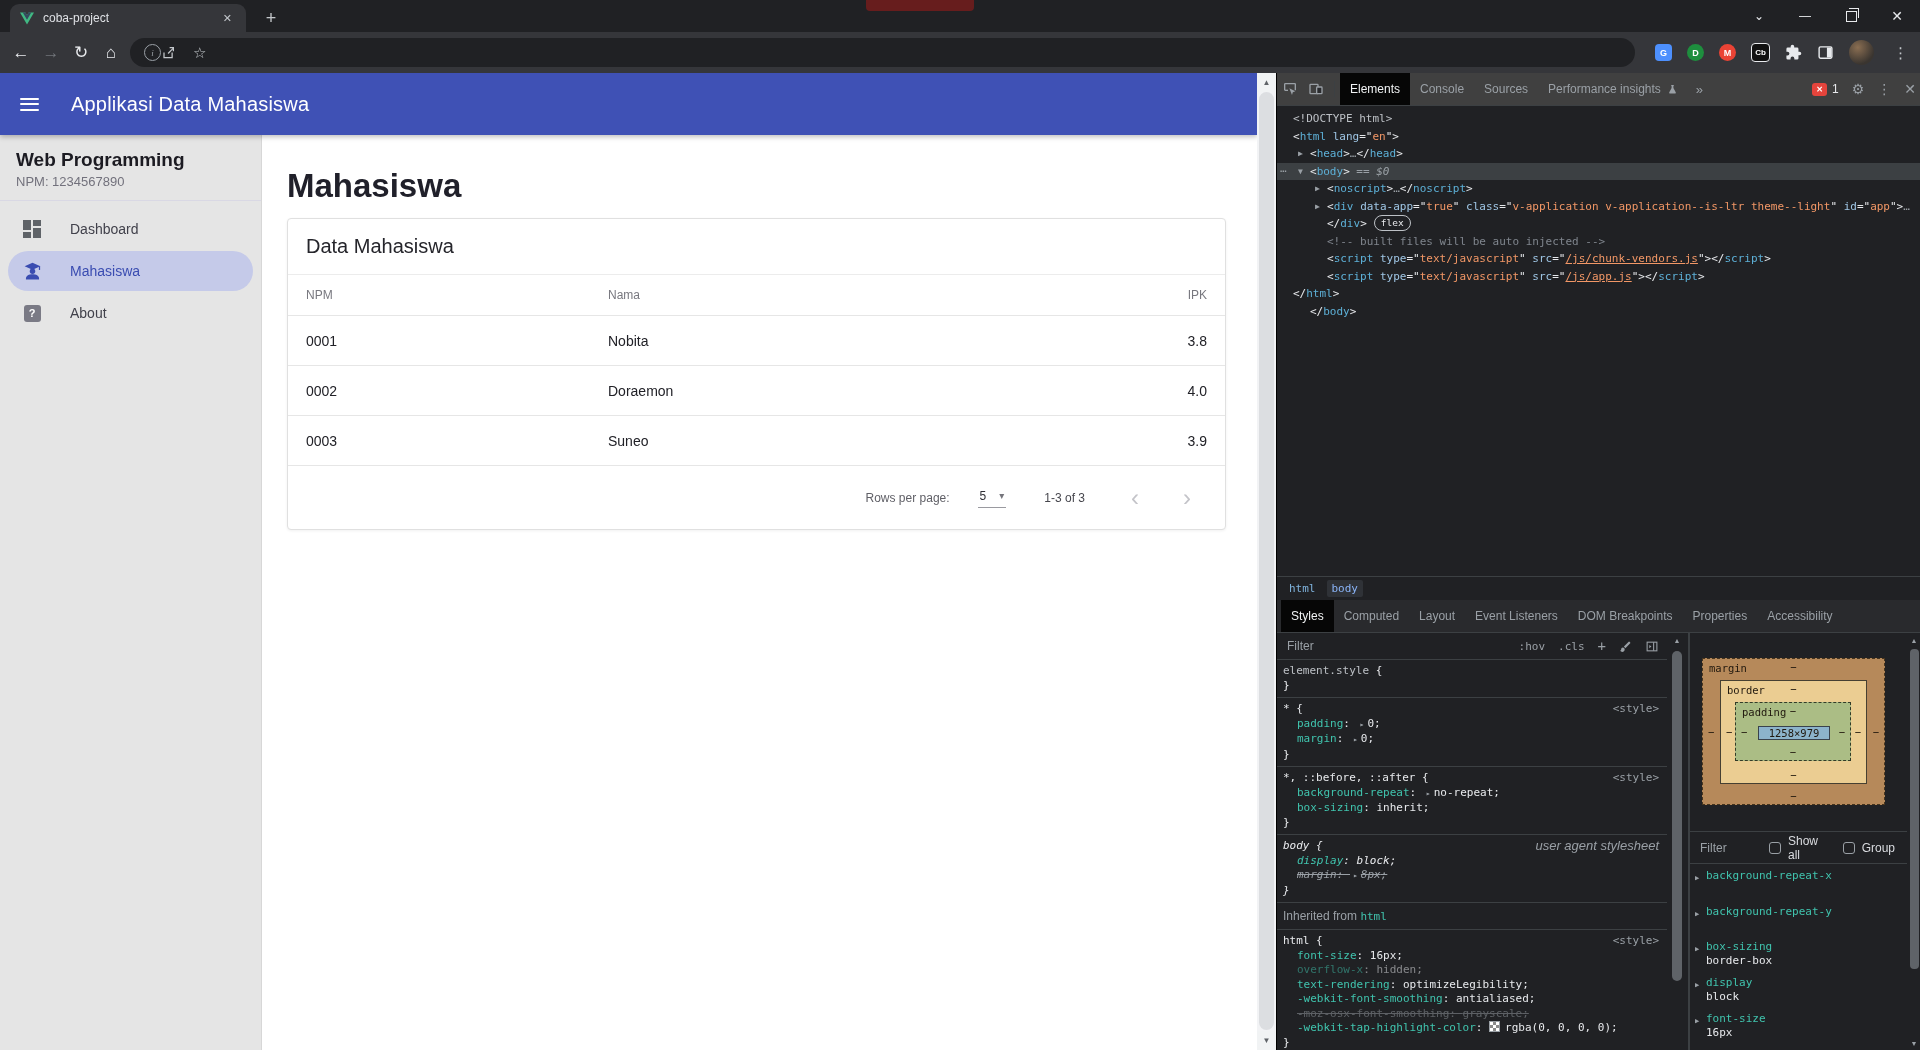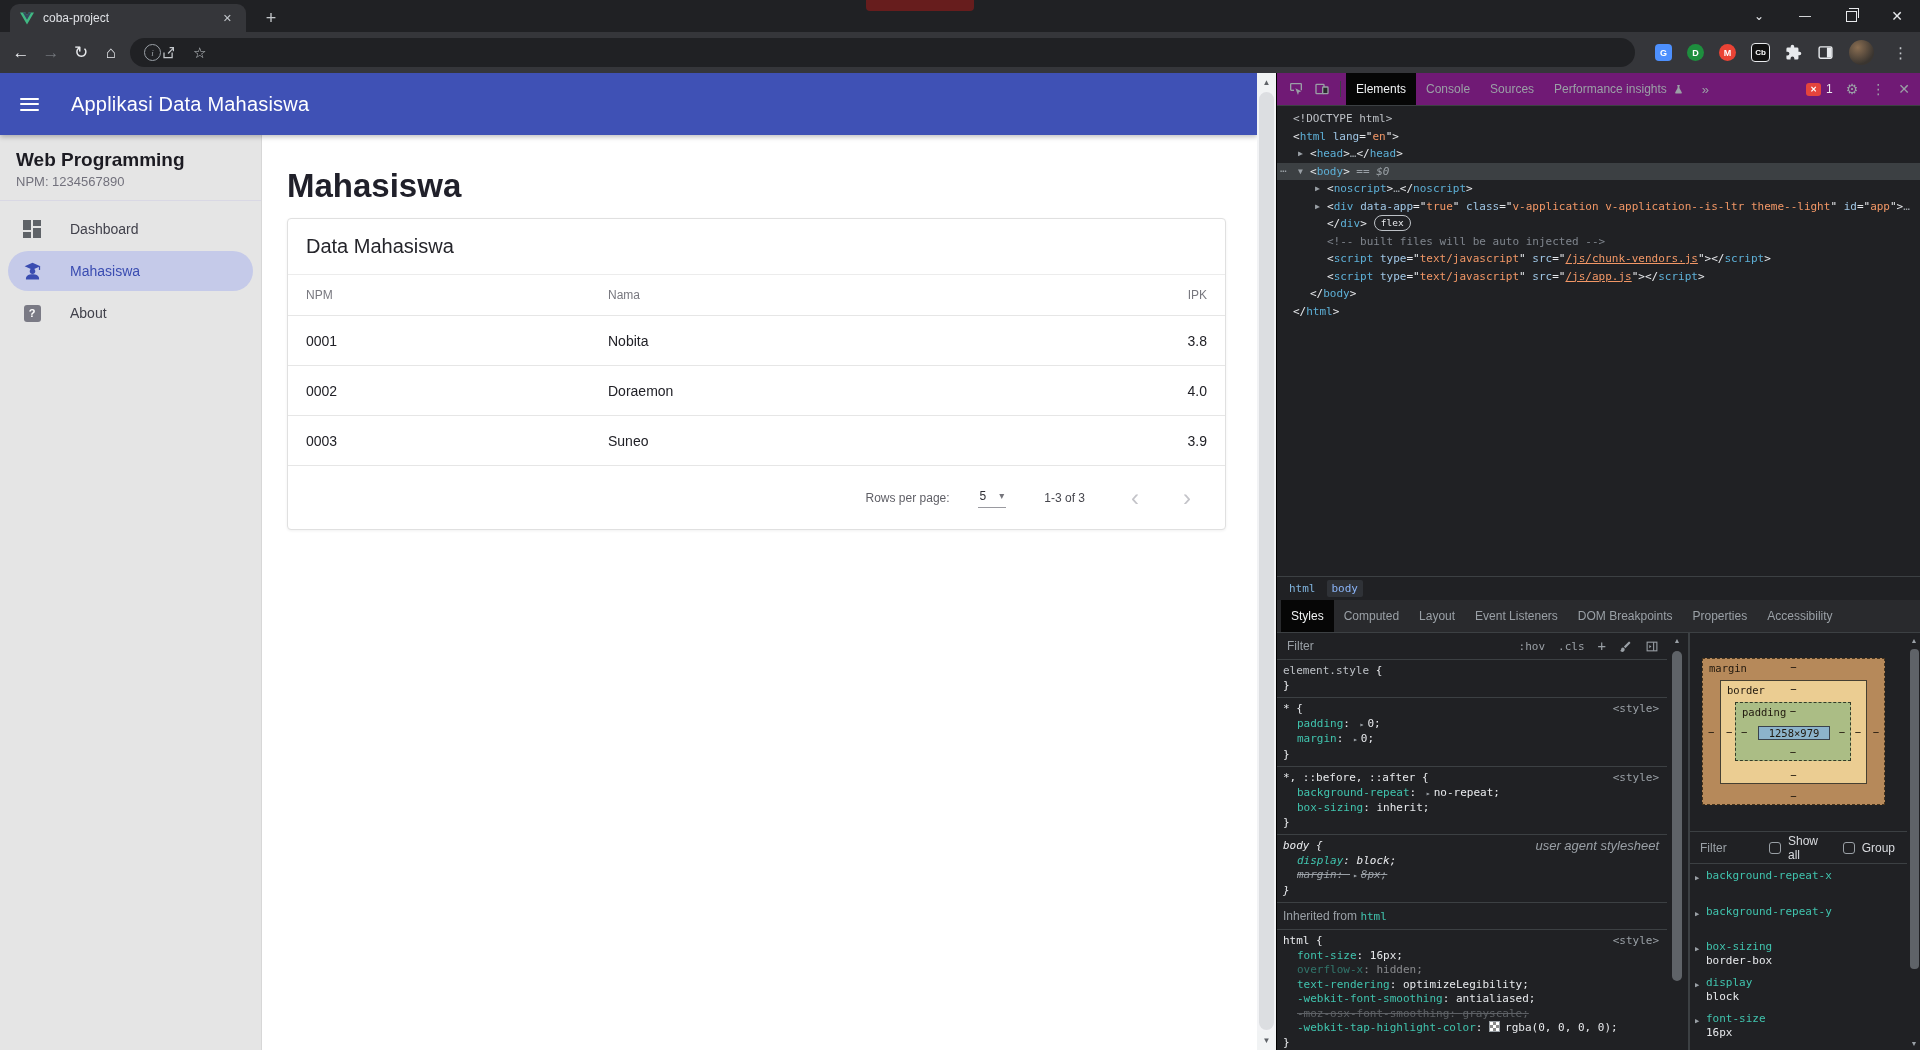--- a/index.html
+++ b/index.html
@@ -61,21 +61,21 @@
   .range{margin-right:46px;color:#46464D;}
   .pg-btn{font-size:24px;color:#C4C4C9;margin-right:44px;line-height:1;}
   .pg-btn.last{margin-right:6px;}
   
   #page-scroll{position:absolute;left:1257px;top:73px;width:19px;height:977px;background:#F2F3F5;}
   .ps-btn{height:19px;display:flex;align-items:center;justify-content:center;color:#5F6368;font-size:8px;background:#F1F3F4;}
   .ps-btn.bottom{position:absolute;bottom:0;left:0;right:0;}
   .ps-thumb{position:absolute;left:2px;top:19px;width:15px;height:938px;background:#DCDEE1;border-radius:8px;}
   
   #devtools{position:absolute;left:1276px;top:73px;width:644px;height:977px;background:#202124;border-left:1px solid #000;color:#E8EAED;font-size:12px;box-sizing:border-box;overflow:hidden;}
-  .dt-toolbar{position:absolute;left:0;top:0;right:0;height:33px;background:#701a75;border-bottom:1px solid #3C4043;display:flex;align-items:center;padding:0 6px;box-sizing:border-box;}
+  .dt-toolbar{position:absolute;left:0;top:0;right:0;height:33px;background:#404040;border-bottom:1px solid #3C4043;display:flex;align-items:center;padding:0 0;box-sizing:border-box;}
   .dt-ic{width:26px;height:26px;display:flex;align-items:center;justify-content:center;color:#9AA0A6;}
   .dt-sep{width:1px;height:16px;background:#3C4043;margin:0 5px;}
   .dt-tab{padding:0 10px;height:32px;display:flex;align-items:center;gap:6px;color:#9AA0A6;white-space:nowrap;}
   .dt-tab.active{background:#060606;color:#F1F3F4;}
   .dt-more{color:#9AA0A6;padding:0 8px;font-size:13px;}
   .dt-right{margin-left:auto;display:flex;align-items:center;gap:13px;padding-right:4px;}
   .err-badge{display:flex;align-items:center;gap:5px;}
   .err-ic{width:15px;height:13px;border-radius:3px;background:#E5443C;color:#fff;font-size:8px;font-weight:700;display:flex;align-items:center;justify-content:center;}
   .dt-glyph{color:#9AA0A6;font-size:14px;}
   
@@ -350,22 +350,22 @@
       <div class="tl i0"><span class="doctype">&lt;!DOCTYPE html&gt;</span></div>
       <div class="tl i0"><span class="punc">&lt;</span><span class="tag">html</span><span class="plain"> </span><span class="attr">lang</span><span class="punc">="</span><span class="val">en</span><span class="punc">"&gt;</span></div>
       <div class="tl i1"><span class="arrow">▶</span><span class="punc">&lt;</span><span class="tag">head</span><span class="punc">&gt;</span><span class="dim">…</span><span class="punc">&lt;/</span><span class="tag">head</span><span class="punc">&gt;</span></div>
       <div class="tl i1 sel"><span class="gutter">…</span><span class="arrow">▼</span><span class="punc">&lt;</span><span class="tag">body</span><span class="punc">&gt;</span><span class="eq"> == $0</span></div>
       <div class="tl i2"><span class="arrow">▶</span><span class="punc">&lt;</span><span class="tag">noscript</span><span class="punc">&gt;</span><span class="dim">…</span><span class="punc">&lt;/</span><span class="tag">noscript</span><span class="punc">&gt;</span></div>
       <div class="tl i2"><span class="arrow">▶</span><span class="punc">&lt;</span><span class="tag">div</span><span class="plain"> </span><span class="attr">data-app</span><span class="punc">="</span><span class="val">true</span><span class="punc">" </span><span class="attr">class</span><span class="punc">="</span><span class="val">v-application v-application--is-ltr theme--light</span><span class="punc">" </span><span class="attr">id</span><span class="punc">="</span><span class="val">app</span><span class="punc">"&gt;</span><span class="dim">…</span></div>
       <div class="tl i2"><span class="punc">&lt;/</span><span class="tag">div</span><span class="punc">&gt;</span><span class="badge-flex">flex</span></div>
       <div class="tl i2"><span class="comment">&lt;!-- built files will be auto injected --&gt;</span></div>
       <div class="tl i2"><span class="punc">&lt;</span><span class="tag">script</span><span class="plain"> </span><span class="attr">type</span><span class="punc">="</span><span class="val">text/javascript</span><span class="punc">" </span><span class="attr">src</span><span class="punc">="</span><span class="link">/js/chunk-vendors.js</span><span class="punc">"&gt;&lt;/</span><span class="tag">script</span><span class="punc">&gt;</span></div>
       <div class="tl i2"><span class="punc">&lt;</span><span class="tag">script</span><span class="plain"> </span><span class="attr">type</span><span class="punc">="</span><span class="val">text/javascript</span><span class="punc">" </span><span class="attr">src</span><span class="punc">="</span><span class="link">/js/app.js</span><span class="punc">"&gt;&lt;/</span><span class="tag">script</span><span class="punc">&gt;</span></div>
+      <div class="tl i0"><span class="punc">&lt;/</span><span class="tag">html</span><span class="punc">&gt;</span></div>
       <div class="tl i1"><span class="punc">&lt;/</span><span class="tag">body</span><span class="punc">&gt;</span></div>
-      <div class="tl i0"><span class="punc">&lt;/</span><span class="tag">html</span><span class="punc">&gt;</span></div>
     </div>
   <div class="dt-crumbs">
       <span class="crumb">html</span>
       <span class="crumb active">body</span>
     </div>
   <div class="dt-styletabs">
       <span class="dt-tab active">
         <span>Styles</span>
       </span>
       <span class="dt-tab">

